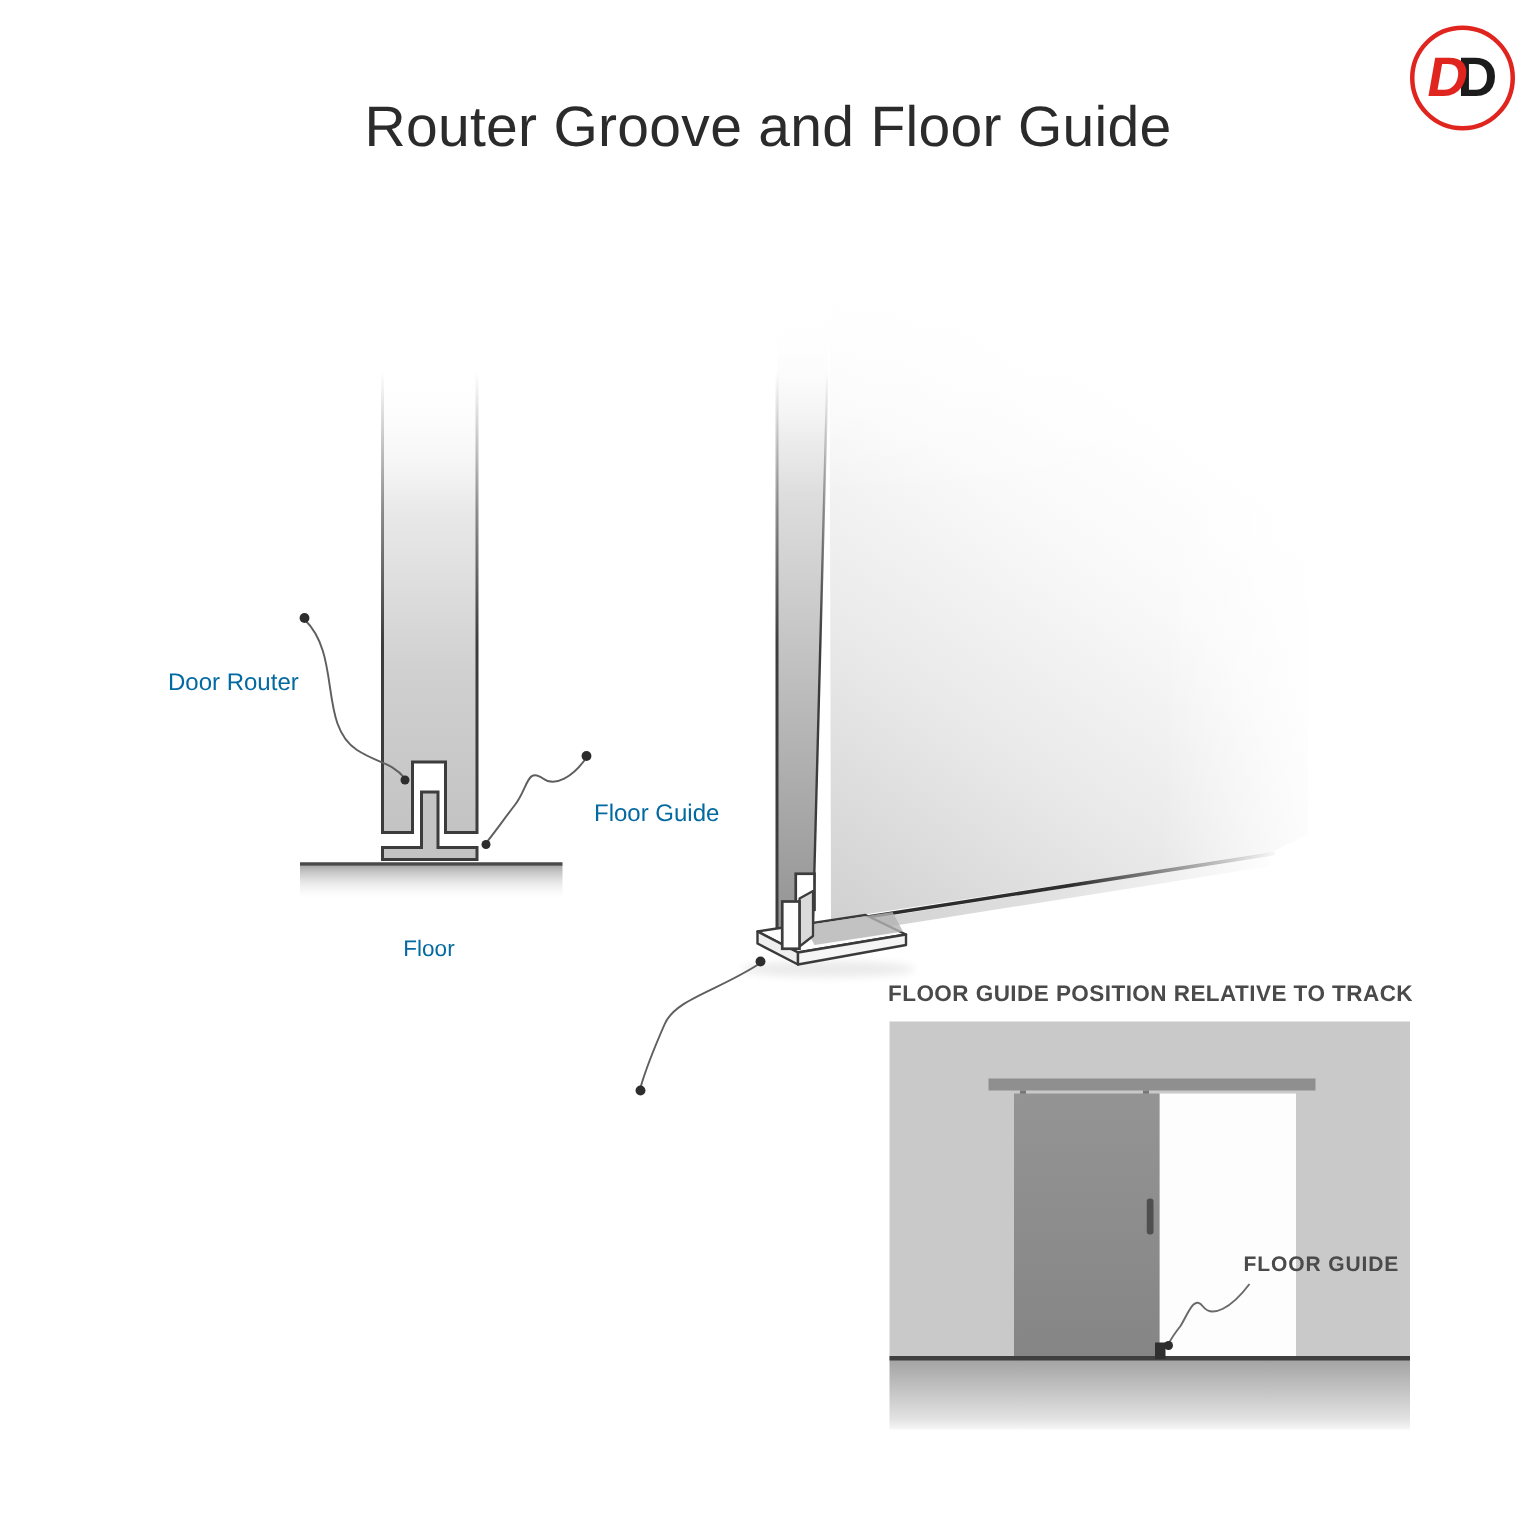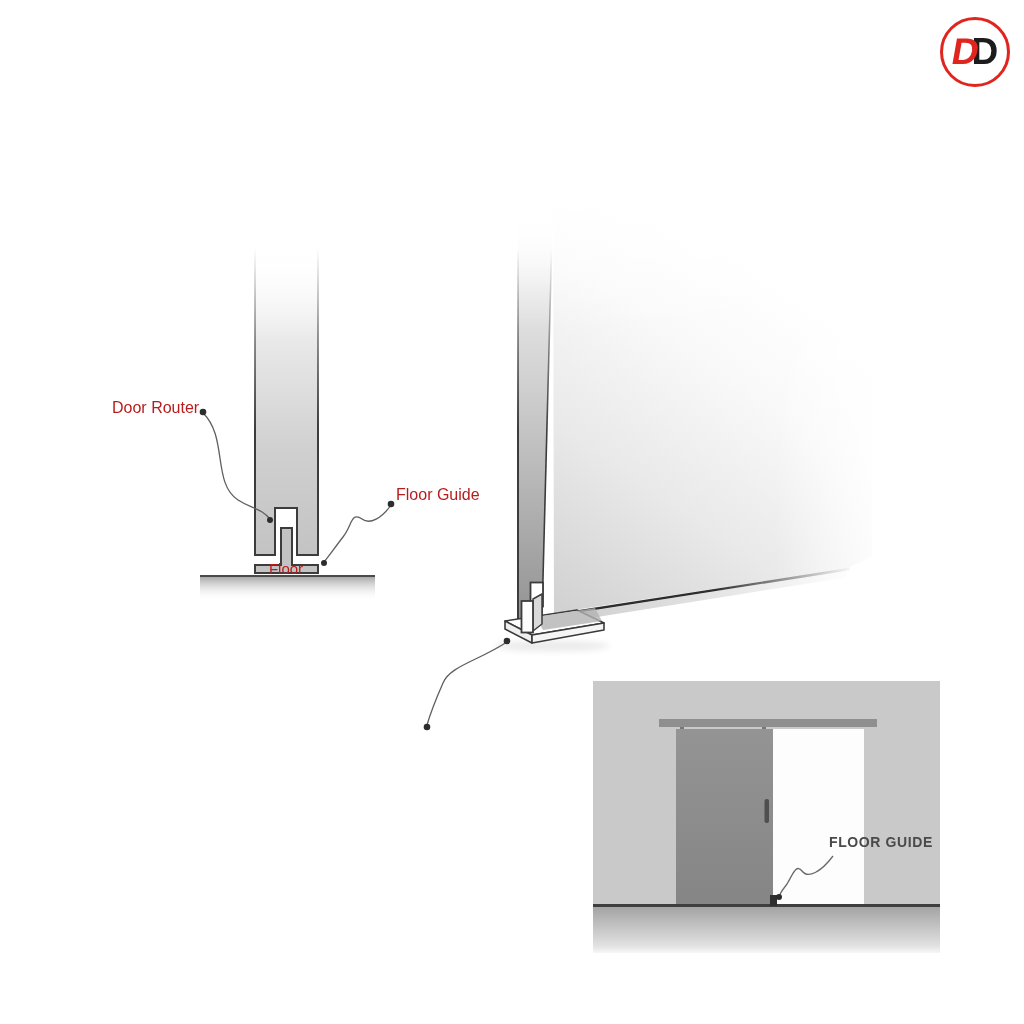--- a/index.html
+++ b/index.html
@@ -5,35 +5,36 @@
   html,body{margin:0;padding:0;background:#ffffff;}
   .canvas{position:relative;width:1024px;height:1024px;background:#ffffff;overflow:hidden;
           font-family:"Liberation Sans",sans-serif;}
   .page-title{position:absolute;top:64px;left:0;width:1024px;text-align:center;
               font-size:38px;font-weight:400;color:#2b2b2b;letter-spacing:0.2px;}
   .logo{position:absolute;left:940px;top:17px;width:64px;height:64px;border:3px solid #e0251f;
         border-radius:50%;background:#ffffff;display:flex;align-items:center;justify-content:center;}
   .logo .d1{font-weight:700;font-size:37px;color:#e0251f;transform:skewX(-10deg);display:inline-block;}
   .logo .d2{font-weight:700;font-size:37px;color:#1c1c1c;margin-left:-7px;display:inline-block;}
   .diagram-svg{position:absolute;left:0;top:0;}
-  .label{position:absolute;color:#b91c1c;font-size:16px;white-space:nowrap;}
+  .label{position:absolute;color:#0369a1;font-size:16px;white-space:nowrap;margin-top:48px;}
   .lbl-door-router{left:112px;top:399px;}
   .lbl-floor-guide-left{left:396px;top:486px;}
-  .lbl-floor{left:236px;top:560px;width:100px;text-align:center;font-size:15px;}
+  .lbl-floor{left:236px;top:576px;width:100px;text-align:center;font-size:15px;}
   .note{position:absolute;left:158px;top:714px;font-size:18px;color:#555555;line-height:25px;}
   .inset-title{position:absolute;left:592px;top:654px;width:350px;font-size:15px;font-weight:700;
                color:#4a4a4a;letter-spacing:0.3px;white-space:nowrap;}
   .lbl-floor-guide-inset{position:absolute;left:829px;top:834px;font-size:14px;font-weight:700;
                color:#4a4a4a;letter-spacing:0.6px;white-space:nowrap;}
 </style>
 </head>
 <body>
 
 <div class="canvas">
 
+  <div class="page-title">Router Groove and Floor Guide</div>
 
   <div class="logo">
     <span class="d1">D</span>
     <span class="d2">D</span>
   </div>
 
   <svg class="diagram-svg" width="1024" height="1024" viewBox="0 0 1024 1024">
     <defs>
       <linearGradient id="gDoorFill" gradientUnits="userSpaceOnUse" x1="0" y1="248" x2="0" y2="556">
         <stop offset="0" stop-color="#ffffff" stop-opacity="0"></stop>
@@ -141,15 +142,16 @@
     <rect x="770" y="895" width="7" height="11" fill="#2f2f2f"></rect>
     <path d="M833,856 C821,872 808,879 802,871 C796,863 792,876 787,884 C783,889 781,892 779,896" fill="none" stroke="#6a6a6a" stroke-width="1.3"></path>
     <circle cx="779" cy="897" r="3" fill="#2d2d2d"></circle>
   </svg>
 
   <div class="label lbl-door-router">Door Router</div>
   <div class="label lbl-floor-guide-left">Floor Guide</div>
   <div class="label lbl-floor">Floor</div>
 
 
+  <div class="inset-title">FLOOR GUIDE POSITION RELATIVE TO TRACK</div>
   <div class="lbl-floor-guide-inset">FLOOR GUIDE</div>
 
 </div>
 
 </body></html>

